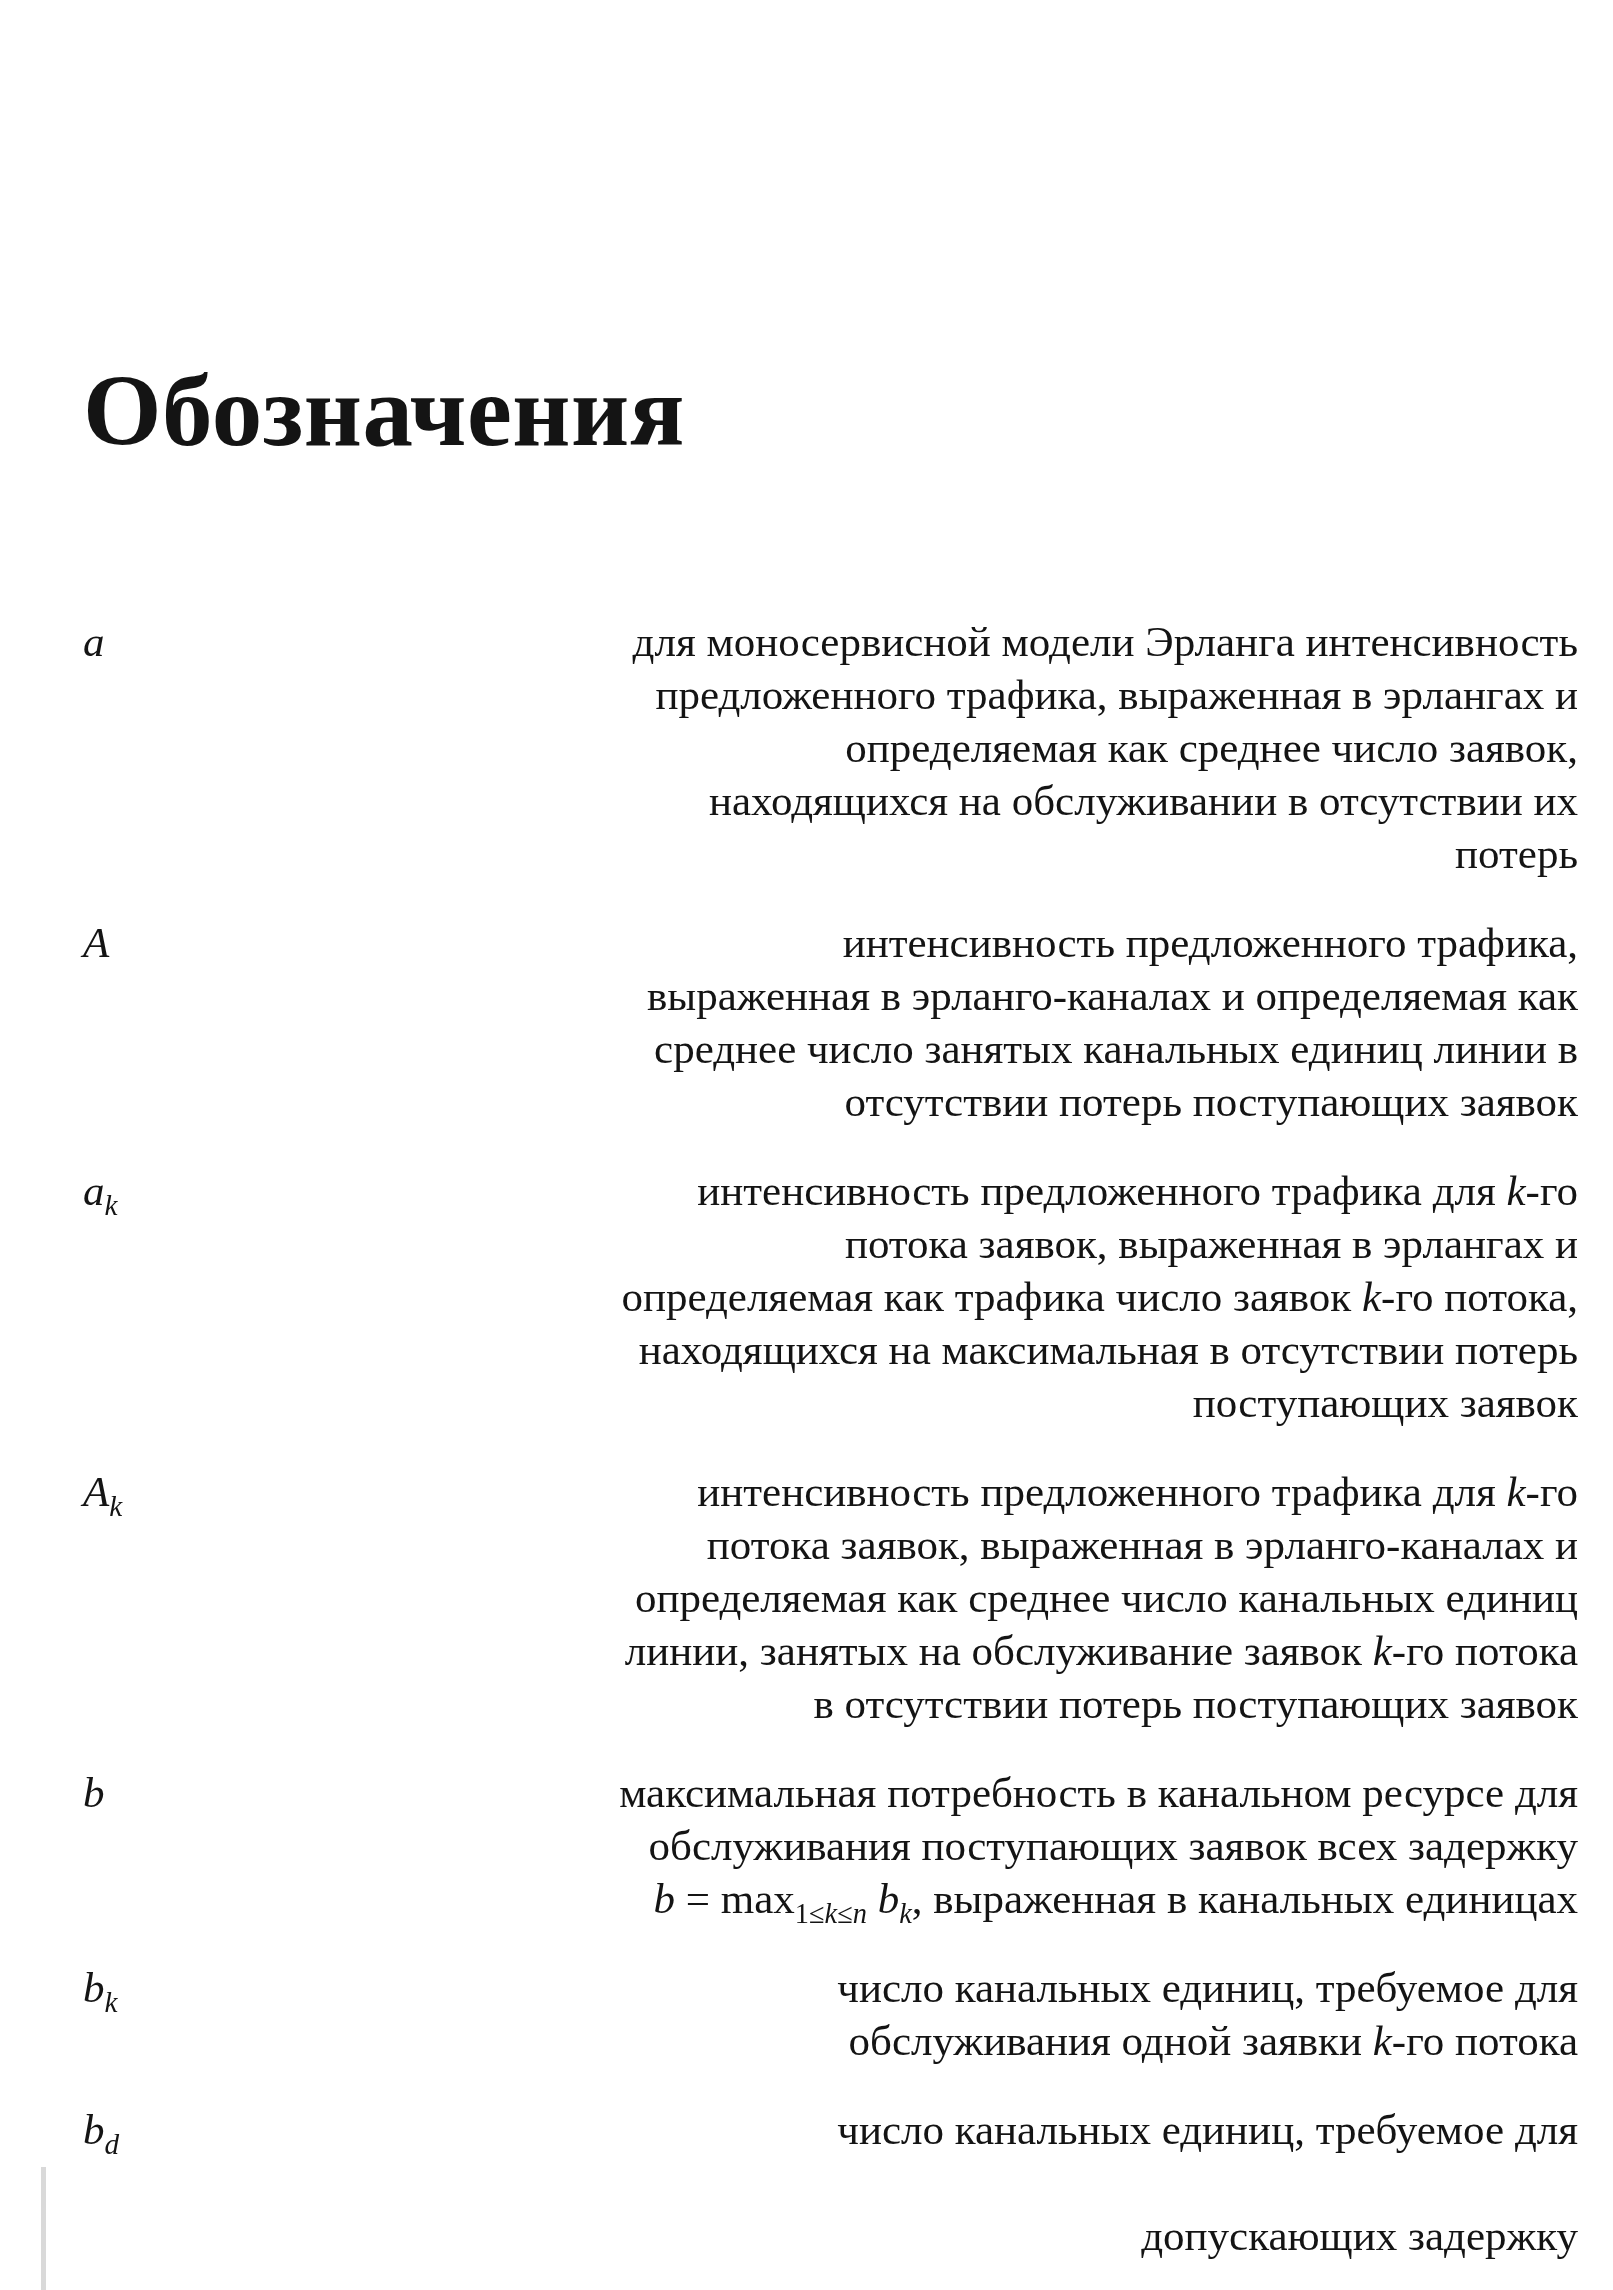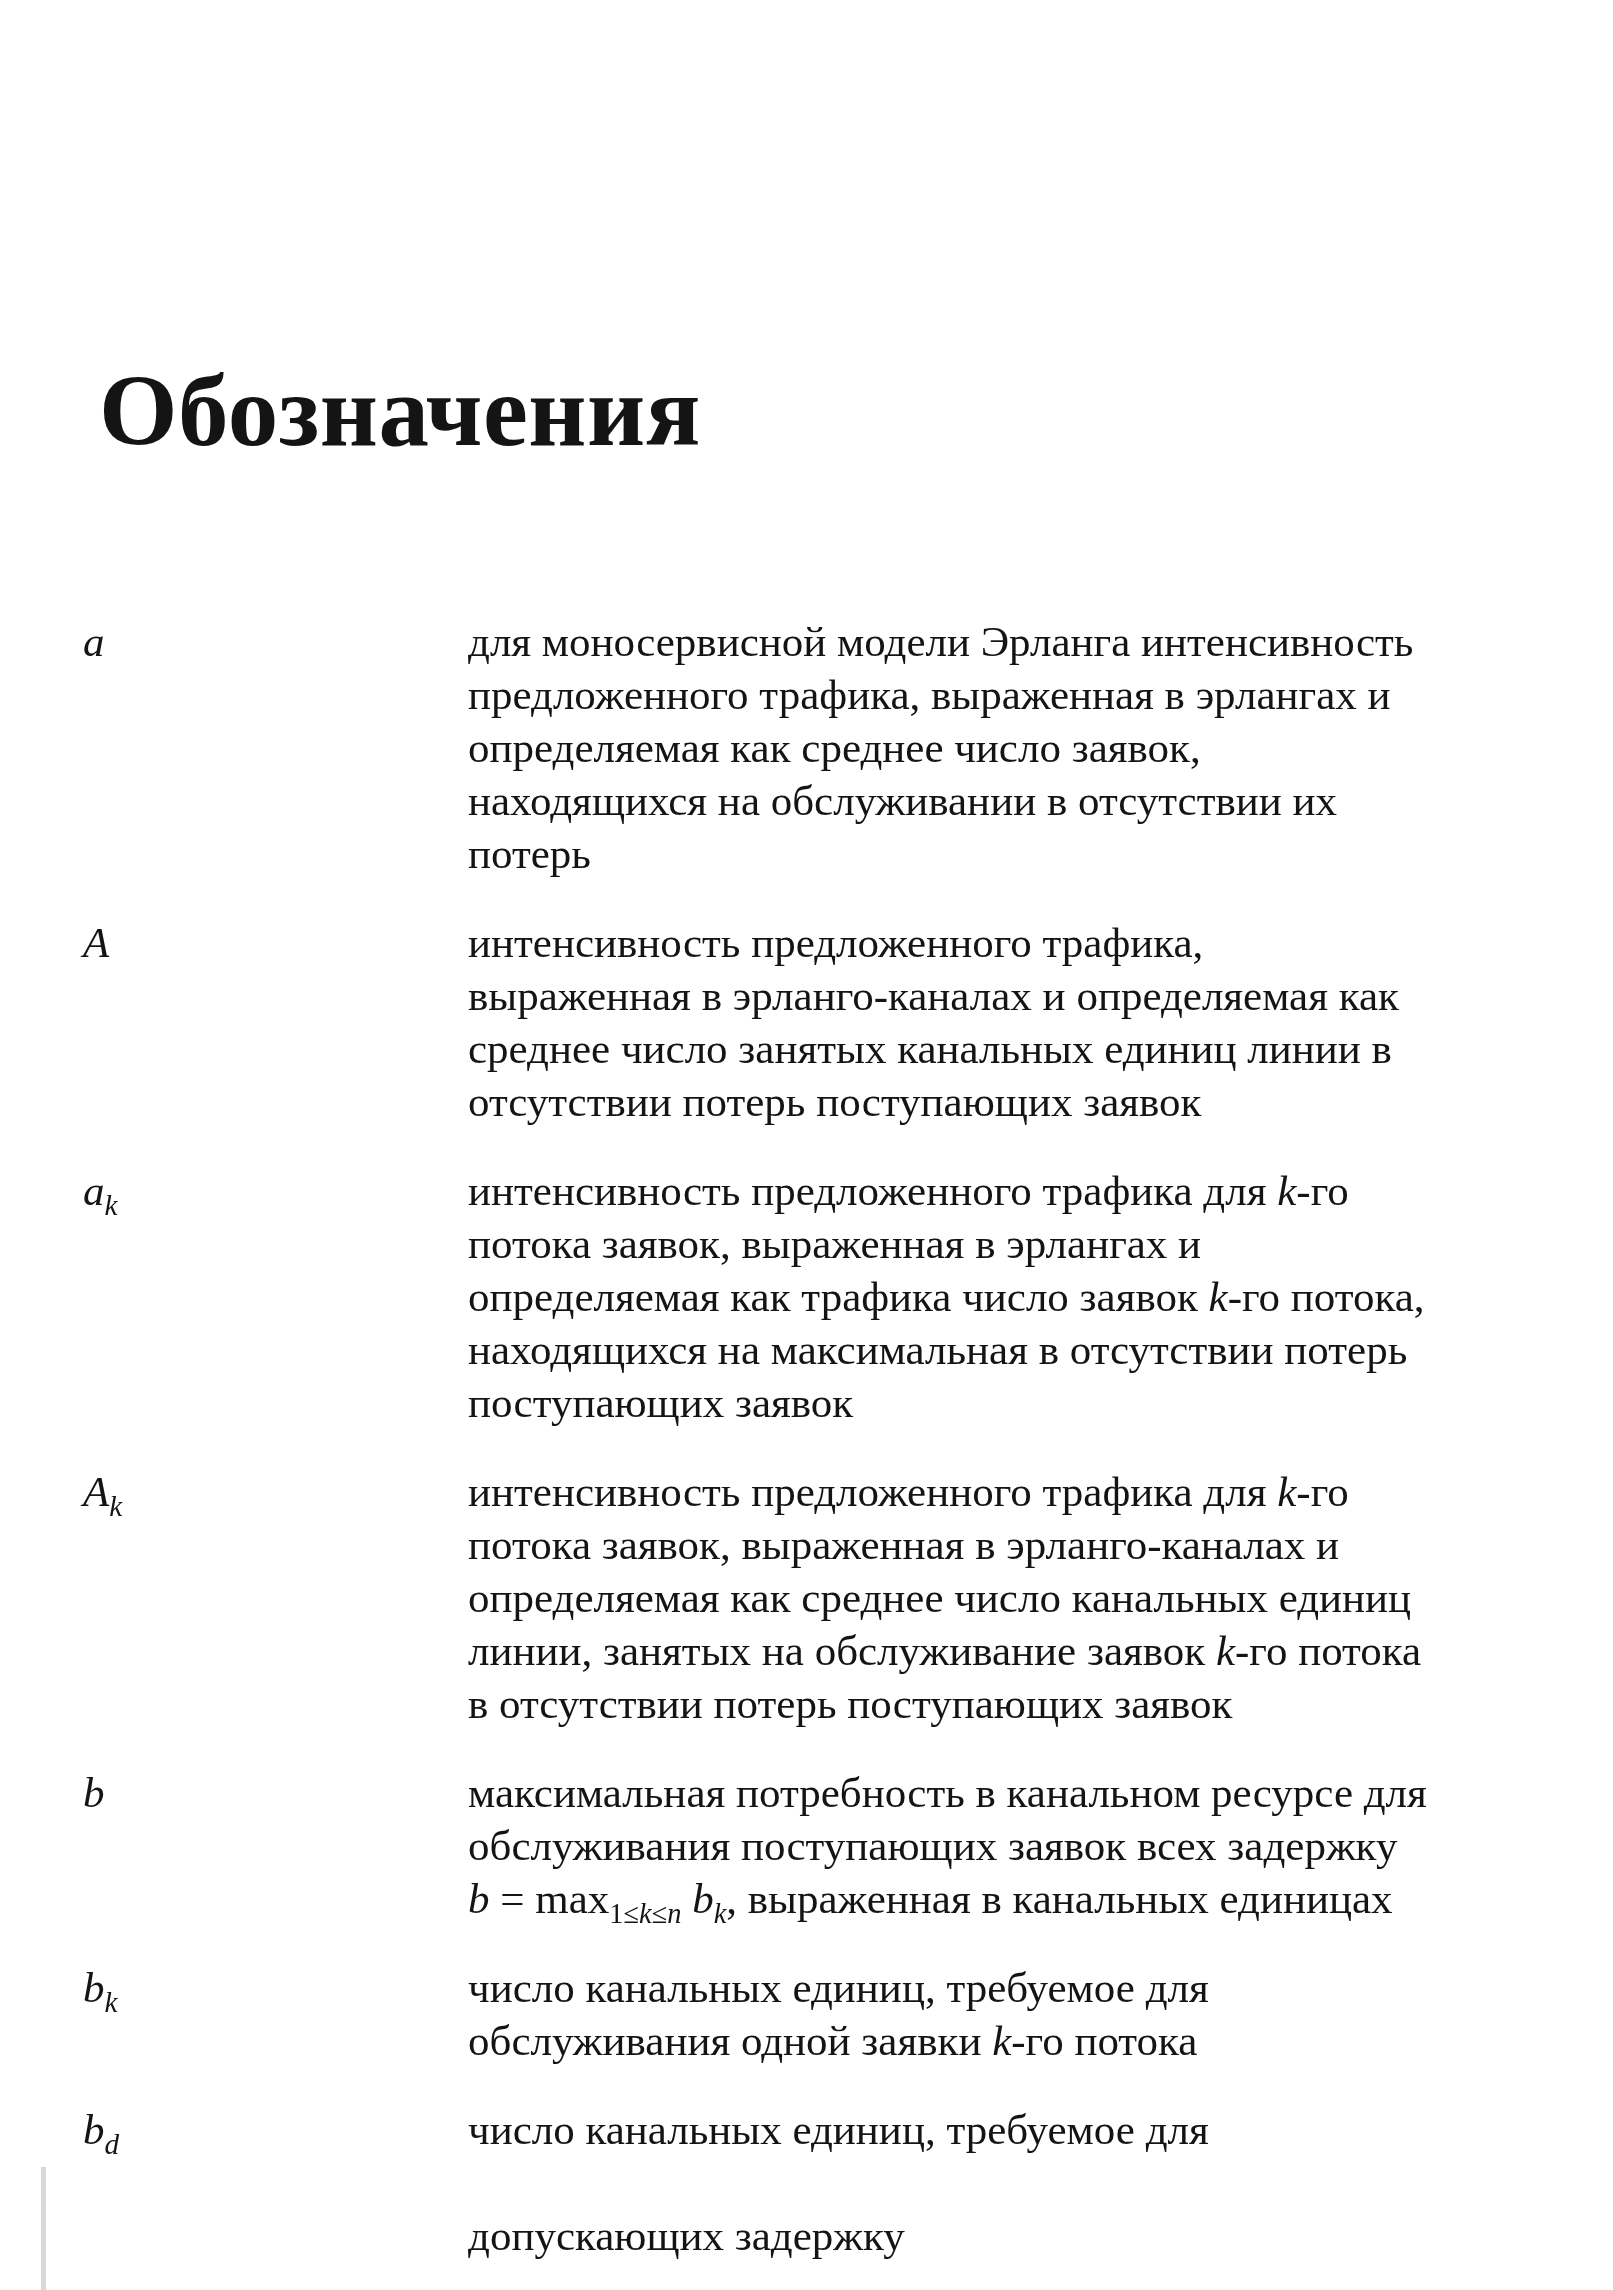--- a/index.html
+++ b/index.html
@@ -10,21 +10,21 @@
     overflow: hidden;
     position: relative;
     font-family: "Liberation Serif", "DejaVu Serif", serif;
     color: #141414;
   }
   .page {
     box-sizing: border-box;
     padding: 358px 36px 0 83px;
   }
   h1.title {
-    margin: 0 0 151px 16px;
+    margin: 0 0 151px 0;
     font-size: 101px;
     font-weight: 700;
     line-height: 1.05;
     letter-spacing: 0.5px;
   }
   .entries { }
   .entry {
     display: flex;
     align-items: flex-start;
     margin-bottom: 36px;
@@ -33,20 +33,21 @@
   }
   .symbol {
     flex: 0 0 385px;
     width: 385px;
     font-style: italic;
   }
   .symbol sub { font-size: 68%; line-height: 0; }
   .definition {
     flex: 1;
     max-width: 1121px;
+    text-align: right;
   }
   .definition sub { font-size: 66%; line-height: 0; }
   .it { font-style: italic; }
   .artifact {
     position: absolute;
     left: 41px;
     top: 2167px;
     width: 5.4px;
     height: 123px;
     background: #d9d9d9;

